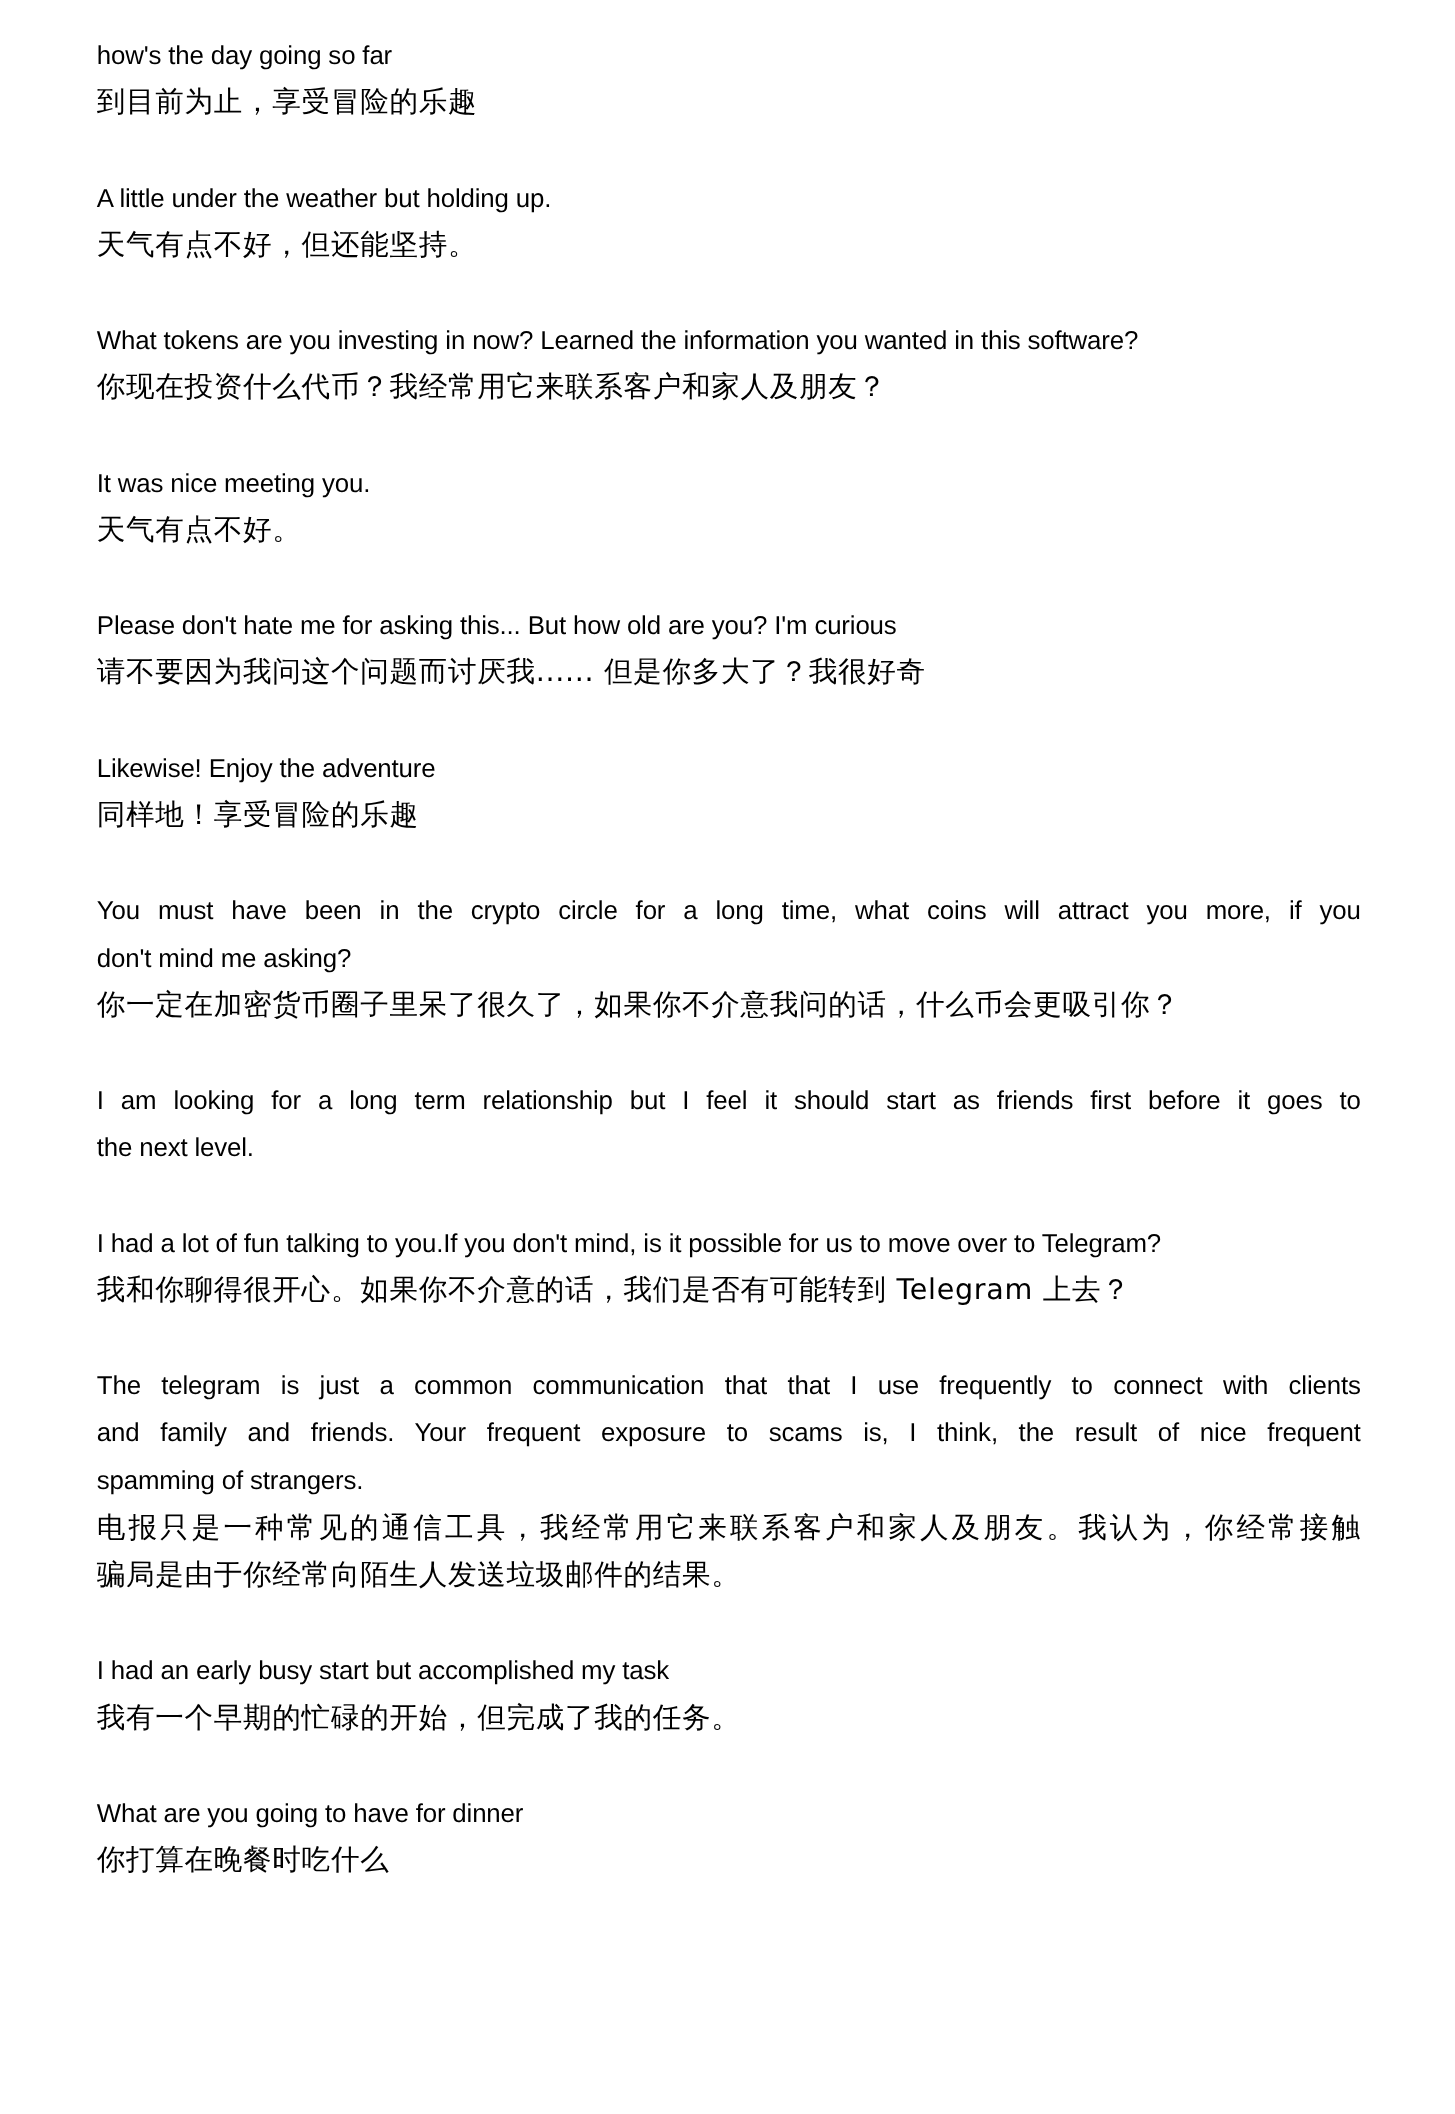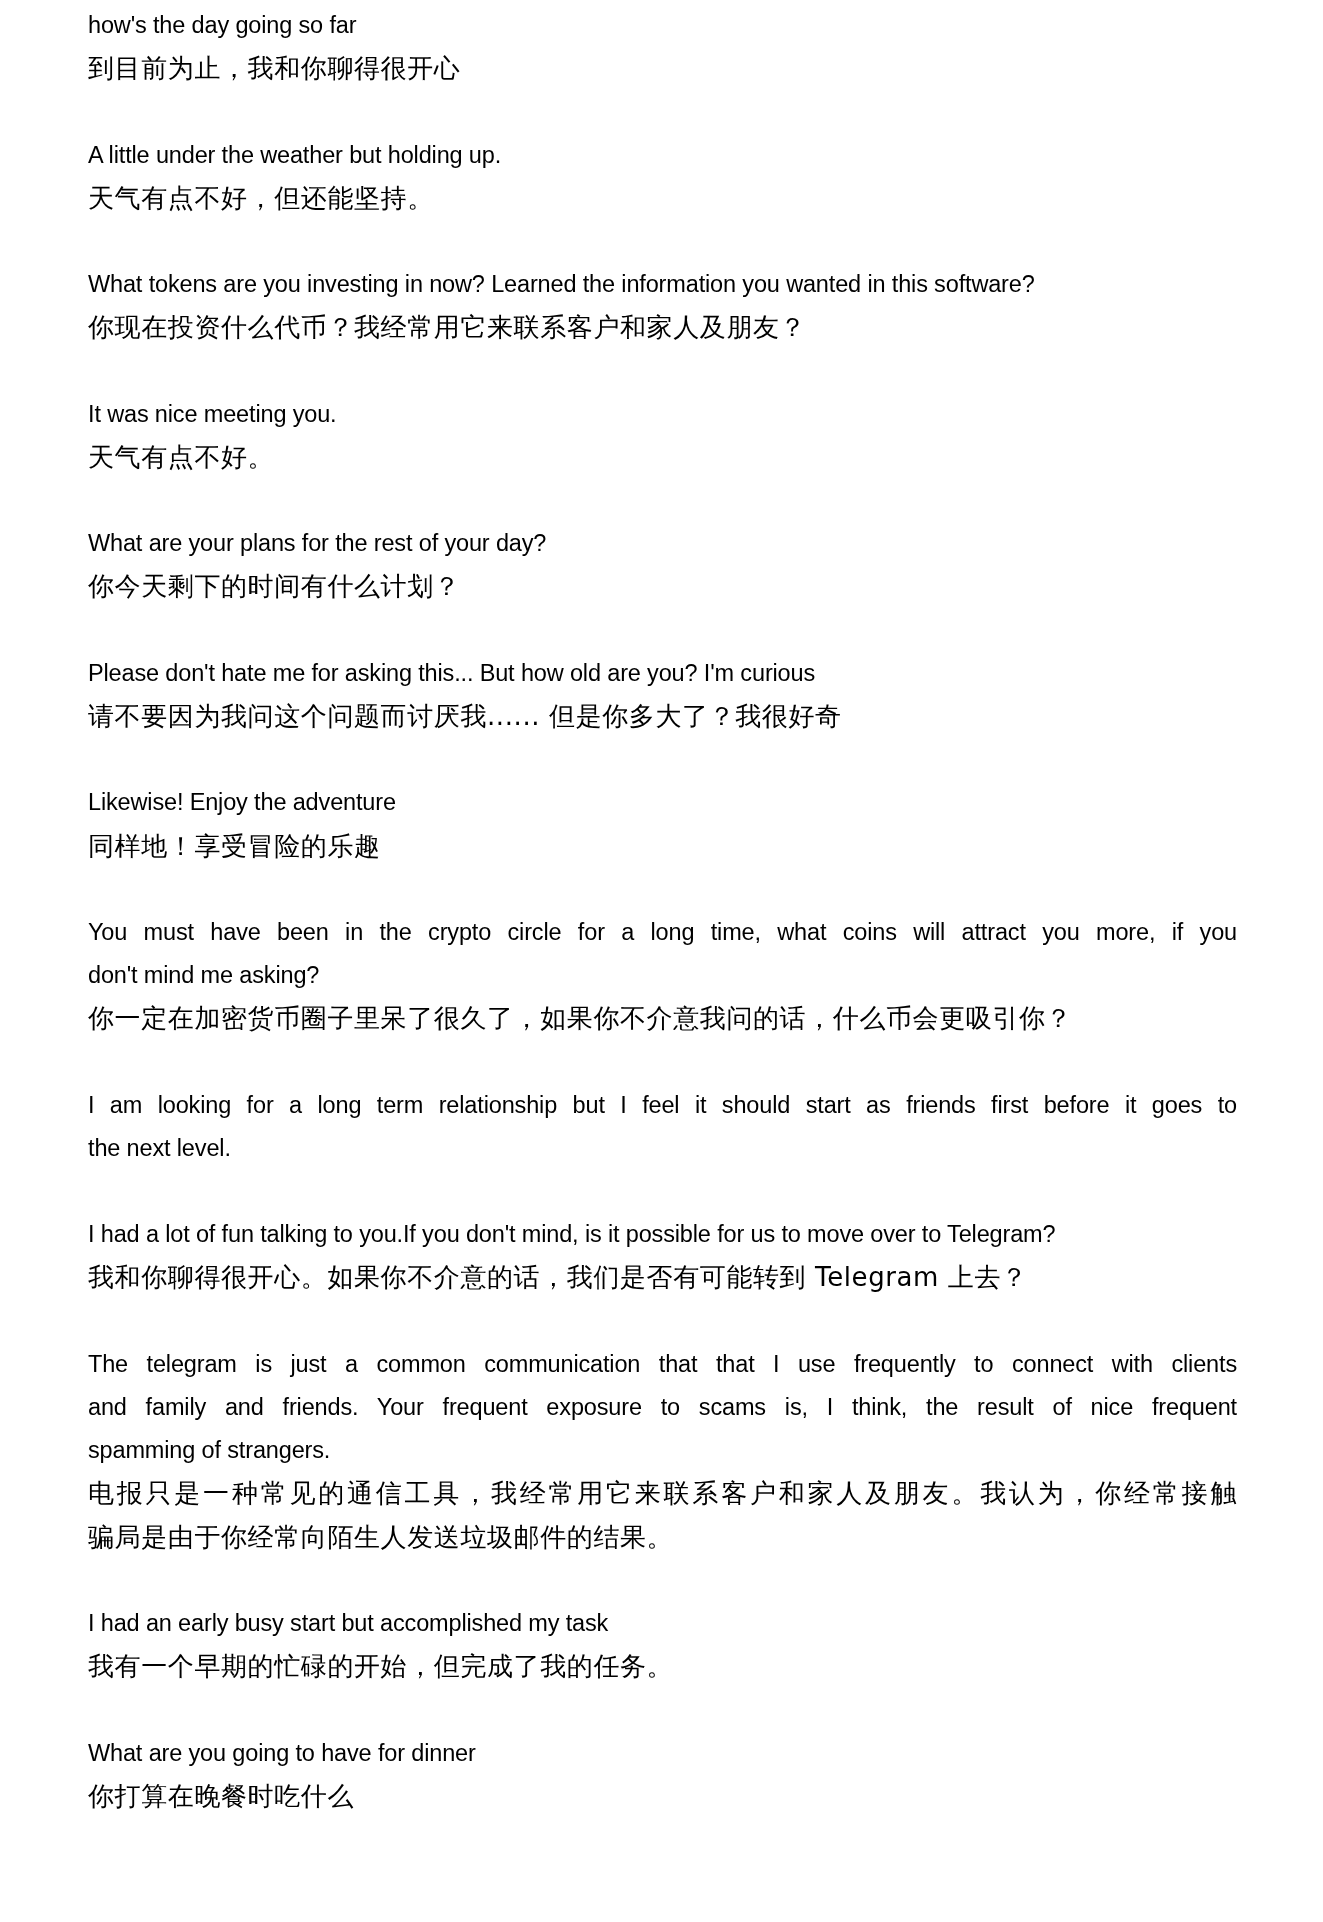--- a/index.html
+++ b/index.html
@@ -10,21 +10,21 @@
   body {
     width: 1323px;
     height: 1922px;
     overflow: hidden;
     position: relative;
     color: #000000;
   }
   .page {
     position: absolute;
     left: 88px;
-    top: 4px;
+    top: 29px;
     width: 1149px;
   }
   .block {
     margin: 0 0 43.2px 0;
   }
   .line {
     display: block;
     height: 43.2px;
     line-height: 43.2px;
     white-space: nowrap;
@@ -47,42 +47,38 @@
     overflow: hidden;
   }
 </style>
 </head>
 <body>
 
 <div class="page">
 
   <div class="block">
     <span class="line en">how's the day going so far</span>
-    <span class="line zh">到目前为止，我和你聊得很开心</span>
+    <span class="line zh">到目前为止，享受冒险的乐趣</span>
   </div>
 
   <div class="block">
     <span class="line en">A little under the weather but holding up.</span>
     <span class="line zh">天气有点不好，但还能坚持。</span>
   </div>
 
   <div class="block">
     <span class="line en">What tokens are you investing in now? Learned the information you wanted in this software?</span>
     <span class="line zh">你现在投资什么代币？我经常用它来联系客户和家人及朋友？</span>
   </div>
 
   <div class="block">
     <span class="line en">It was nice meeting you.</span>
     <span class="line zh">天气有点不好。</span>
   </div>
 
-  <div class="block">
-    <span class="line en">What are your plans for the rest of your day?</span>
-    <span class="line zh">你今天剩下的时间有什么计划？</span>
-  </div>
 
   <div class="block">
     <span class="line en">Please don't hate me for asking this... But how old are you? I'm curious</span>
     <span class="line zh">请不要因为我问这个问题而讨厌我...... 但是你多大了？我很好奇</span>
   </div>
 
   <div class="block">
     <span class="line en">Likewise! Enjoy the adventure</span>
     <span class="line zh">同样地！享受冒险的乐趣</span>
   </div>

